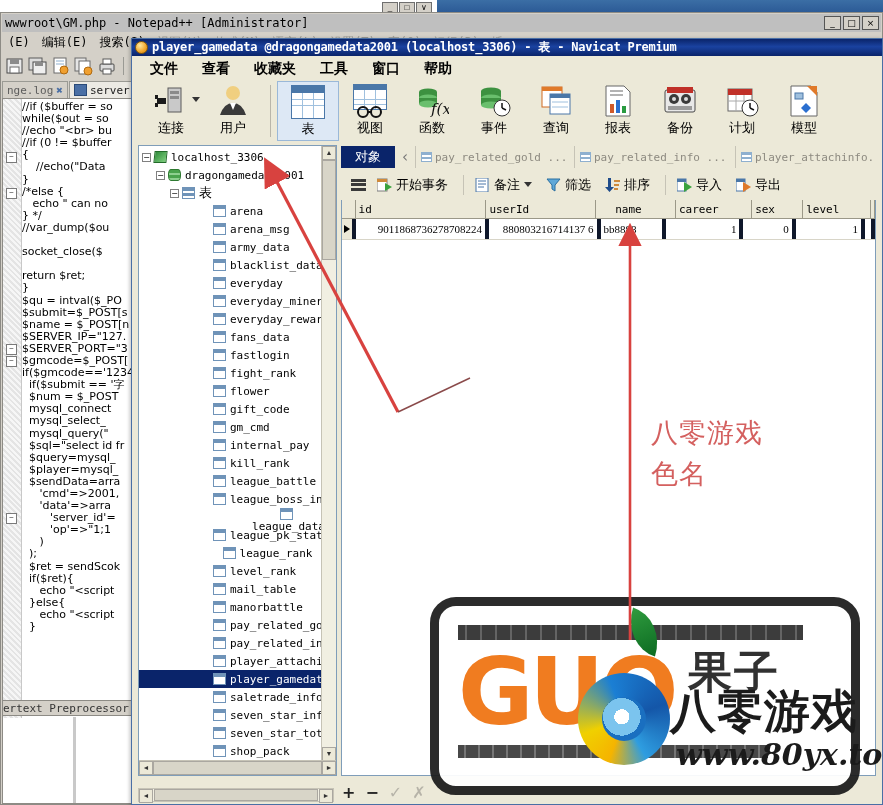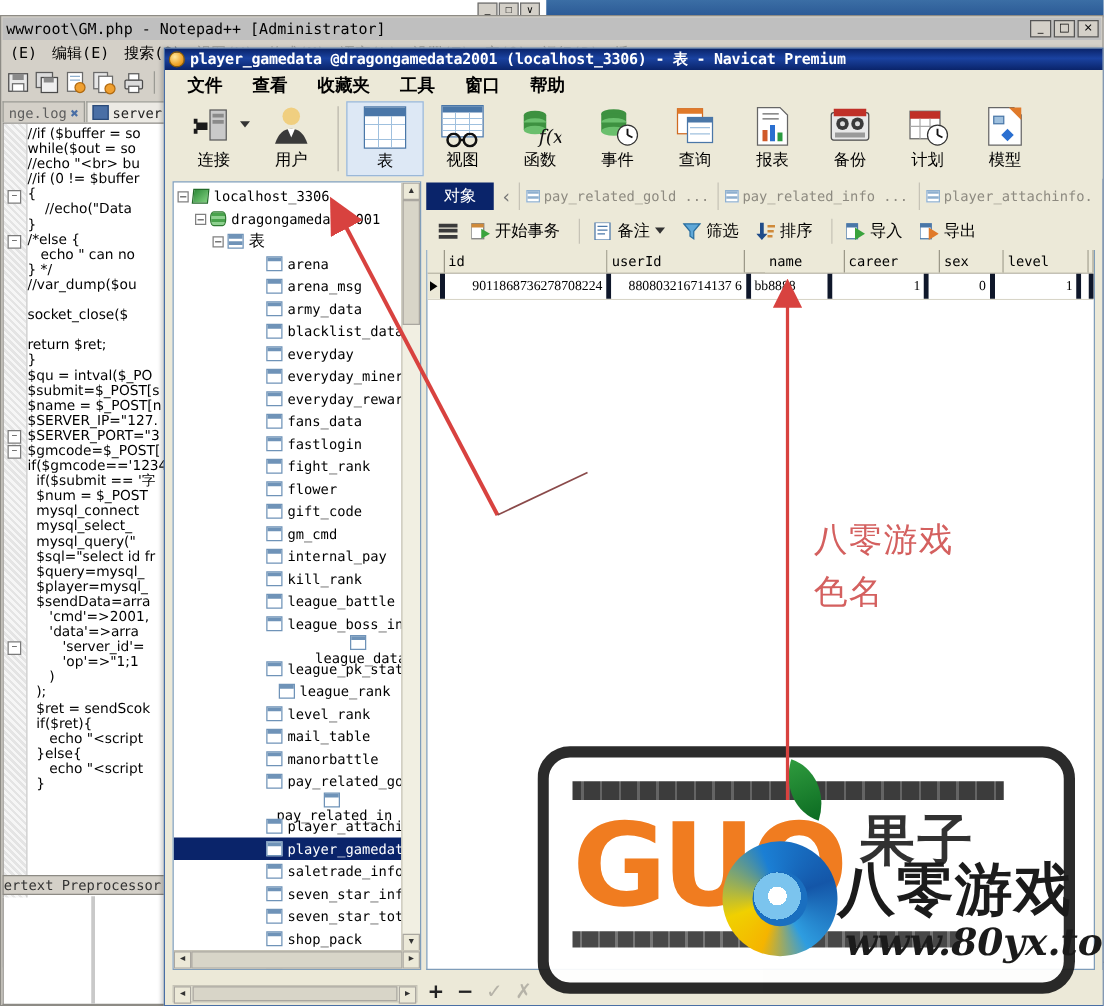--- a/index.html
+++ b/index.html
@@ -793,21 +793,21 @@
             <i></i>
           </span>
           <span>manorbattle</span>
         </div>
       <div class="tnode" style="padding-left:74px;">
           <span class="ticon tbl">
             <i></i>
           </span>
           <span>pay_related_go</span>
         </div>
-      <div class="tnode" style="padding-left:74px;flex-direction:column;">
+      <div class="tnode" style="padding-left:74px;">
           <span class="ticon tbl">
             <i></i>
           </span>
           <span>pay_related_in</span>
         </div>
       <div class="tnode" style="padding-left:74px;">
           <span class="ticon tbl">
             <i></i>
           </span>
           <span>player_attachin</span>

